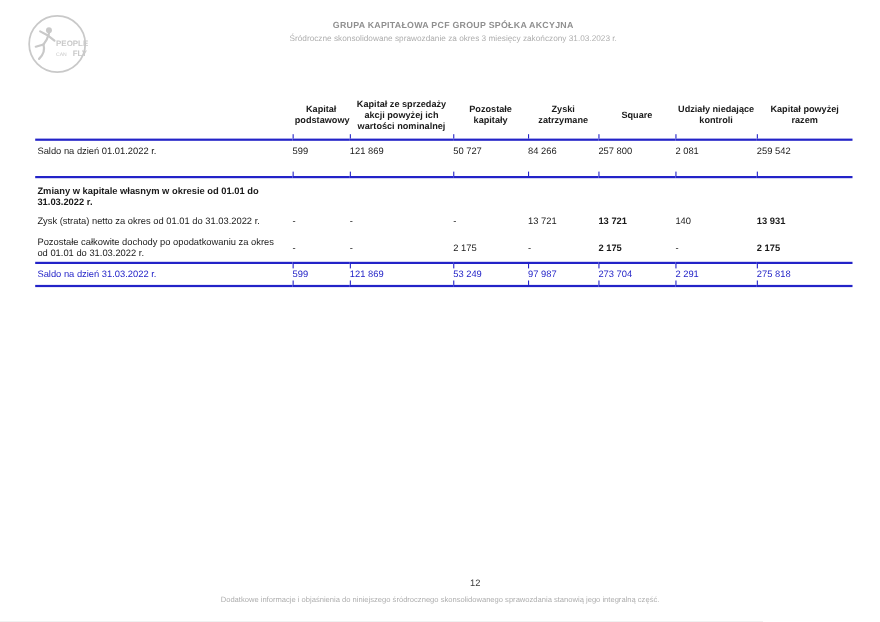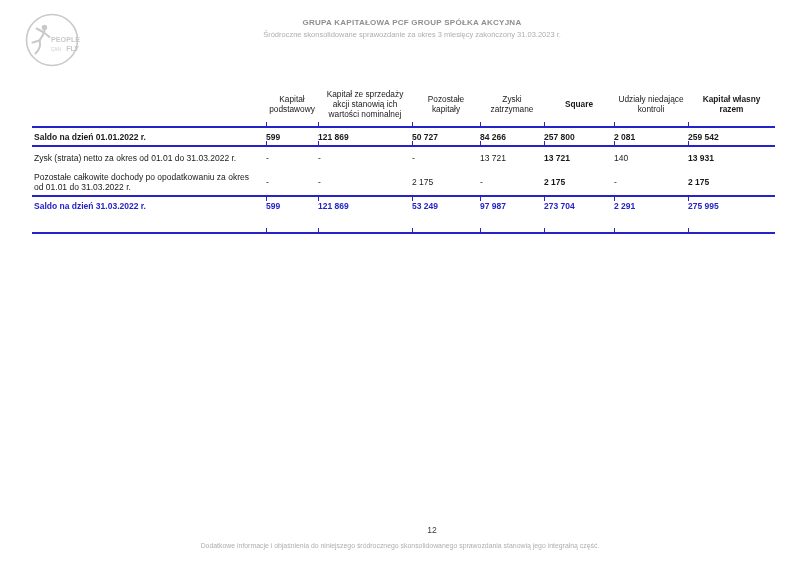--- a/index.html
+++ b/index.html
@@ -28,36 +28,36 @@
     border-collapse:collapse;table-layout:fixed;
     font-size:8.5px;line-height:1.18;color:var(--ink);
   }
   td,th{padding:0;vertical-align:middle;}
   .span-row td{padding-bottom:3px;}
   .span-head{
     text-align:center;font-size:8.5px;
     border-bottom:2px solid var(--blue);
   }
   tr.head-row th{
-    font-weight:normal;text-align:center;vertical-align:middle;
+    font-weight:bold;text-align:center;vertical-align:middle;
     font-size:8.3px;line-height:1.2;padding:5px 2px 6px 2px;
     border-bottom:2px solid var(--blue);
   }
   tr.head-row th.bold{font-weight:bold;}
   td.lbl{text-align:left;padding-left:2px;padding-right:6px;}
   td.num{text-align:left;padding-right:4px;}
   td.last{padding-right:5px;}
   td.vbold{font-weight:bold;}
-  tr.r-total td{font-weight:bold;border-bottom:2px solid var(--blue);padding-top:4px;padding-bottom:3px;}
+  tr.r-total td{font-weight:normal;border-bottom:2px solid var(--blue);padding-top:4px;padding-bottom:18px;}
   tr.r-section td{font-weight:bold;padding-top:6px;padding-bottom:2px;}
   tr.r-normal td{padding-top:6px;padding-bottom:3px;}
   tr.r-grand td{
-    font-weight:bold;color:var(--blue);
+    font-weight:normal;color:var(--blue);
     border-top:2px solid var(--blue);border-bottom:2px solid var(--blue);
-    padding-top:4px;padding-bottom:21px;
+    padding-top:4px;padding-bottom:5px;
   }
   
   tr.head-row > th:not(:first-child),
   tr.r-total > td:not(:first-child){
     background-image:linear-gradient(var(--blue),var(--blue));
     background-repeat:no-repeat;background-size:1px 4px;background-position:left bottom;
   }
   tr.r-grand > td:not(:first-child){
     background-image:linear-gradient(var(--blue),var(--blue)),linear-gradient(var(--blue),var(--blue));
     background-repeat:no-repeat;background-size:1px 4px,1px 4px;
@@ -106,39 +106,49 @@
         <col style="width:70px">
         <col style="width:74px">
         <col style="width:87px">
     </colgroup>
 
     <tbody>
 
     <tr class="head-row">
       <th></th>
       <th>Kapitał podstawowy</th>
-      <th>Kapitał ze sprzedaży akcji stanowią ich wartości nominalnej</th>
+      <th>Kapitał ze sprzedaży akcji powyżej ich wartości nominalnej</th>
       <th>Pozostałe kapitały</th>
       <th>Zyski zatrzymane</th>
       <th class="bold">Square</th>
       <th>Udziały niedające kontroli</th>
-      <th class="bold last">Kapitał własny razem</th>
+      <th class="bold last">Kapitał powyżej razem</th>
     </tr>
 
     <tr class="r-total">
       <td class="lbl">Saldo na dzień 01.01.2022 r.</td>
       <td class="num">599</td>
       <td class="num">121 869</td>
       <td class="num">50 727</td>
       <td class="num">84 266</td>
       <td class="num">257 800</td>
       <td class="num">2 081</td>
       <td class="num last">259 542</td>
     </tr>
 
+    <tr class="r-section">
+      <td class="lbl">Zmiany w kapitale własnym w okresie od 01.01 do 31.03.2022 r.</td>
+      <td class="num"></td>
+      <td class="num"></td>
+      <td class="num"></td>
+      <td class="num"></td>
+      <td class="num"></td>
+      <td class="num"></td>
+      <td class="num last"></td>
+    </tr>
 
 
     <tr class="r-normal">
       <td class="lbl">Zysk (strata) netto za okres od 01.01 do 31.03.2022 r.</td>
       <td class="num">-</td>
       <td class="num">-</td>
       <td class="num">-</td>
       <td class="num">13 721</td>
       <td class="num vbold">13 721</td>
       <td class="num">140</td>
@@ -157,21 +167,21 @@
     </tr>
 
     <tr class="r-grand">
       <td class="lbl">Saldo na dzień 31.03.2022 r.</td>
       <td class="num">599</td>
       <td class="num">121 869</td>
       <td class="num">53 249</td>
       <td class="num">97 987</td>
       <td class="num">273 704</td>
       <td class="num">2 291</td>
-      <td class="num last">275 995</td>
+      <td class="num last">275 818</td>
     </tr>
   </tbody>
     </table>
 
   <div class="page-num">12</div>
   <div class="foot-note">Dodatkowe informacje i objaśnienia do niniejszego śródrocznego skonsolidowanego sprawozdania stanowią jego integralną część.</div>
 
 </div>
 
 </body></html>

